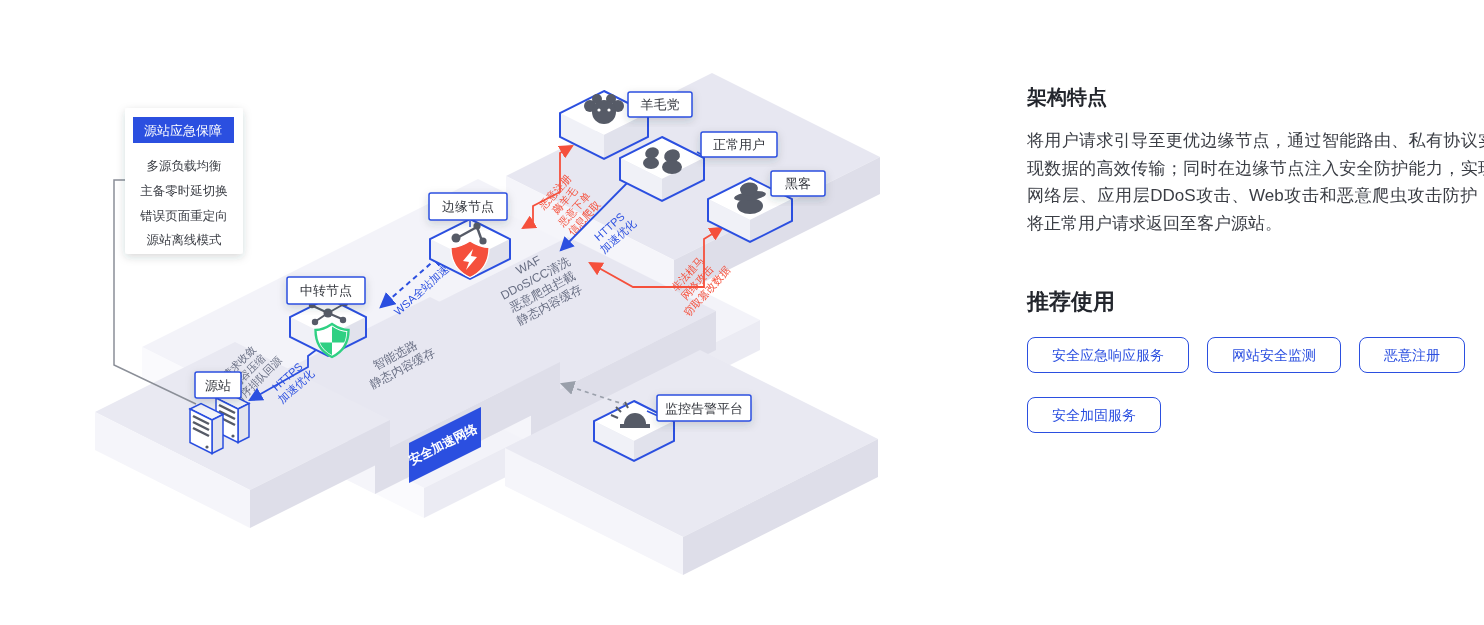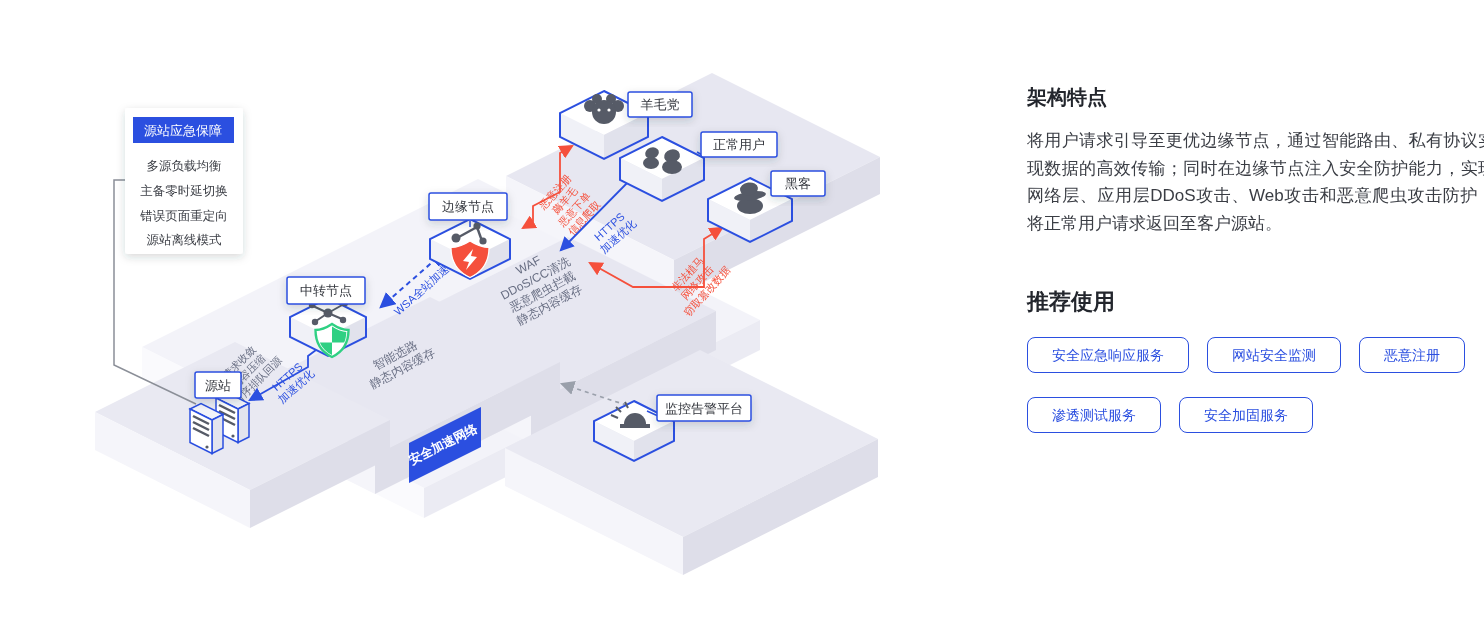--- a/index.html
+++ b/index.html
@@ -309,18 +309,17 @@
   </div>
 
   <div class="panel">
     <h2>架构特点</h2>
     <p>将用户请求引导至更优边缘节点，通过智能路由、私有协议实现数据的高效传输；同时在边缘节点注入安全防护能力，实现网络层、应用层DDoS攻击、Web攻击和恶意爬虫攻击防护，将正常用户请求返回至客户源站。</p>
     <h3>推荐使用</h3>
     <div class="btn-row">
       <button class="svc-btn">安全应急响应服务</button>
       <button class="svc-btn">网站安全监测</button>
       <button class="svc-btn">恶意注册</button>
-      <button class="svc-btn">渗透测试服务</button>
       <button class="svc-btn">安全加固服务</button>
     </div>
   </div>
 
 </div>
 
 </body></html>

